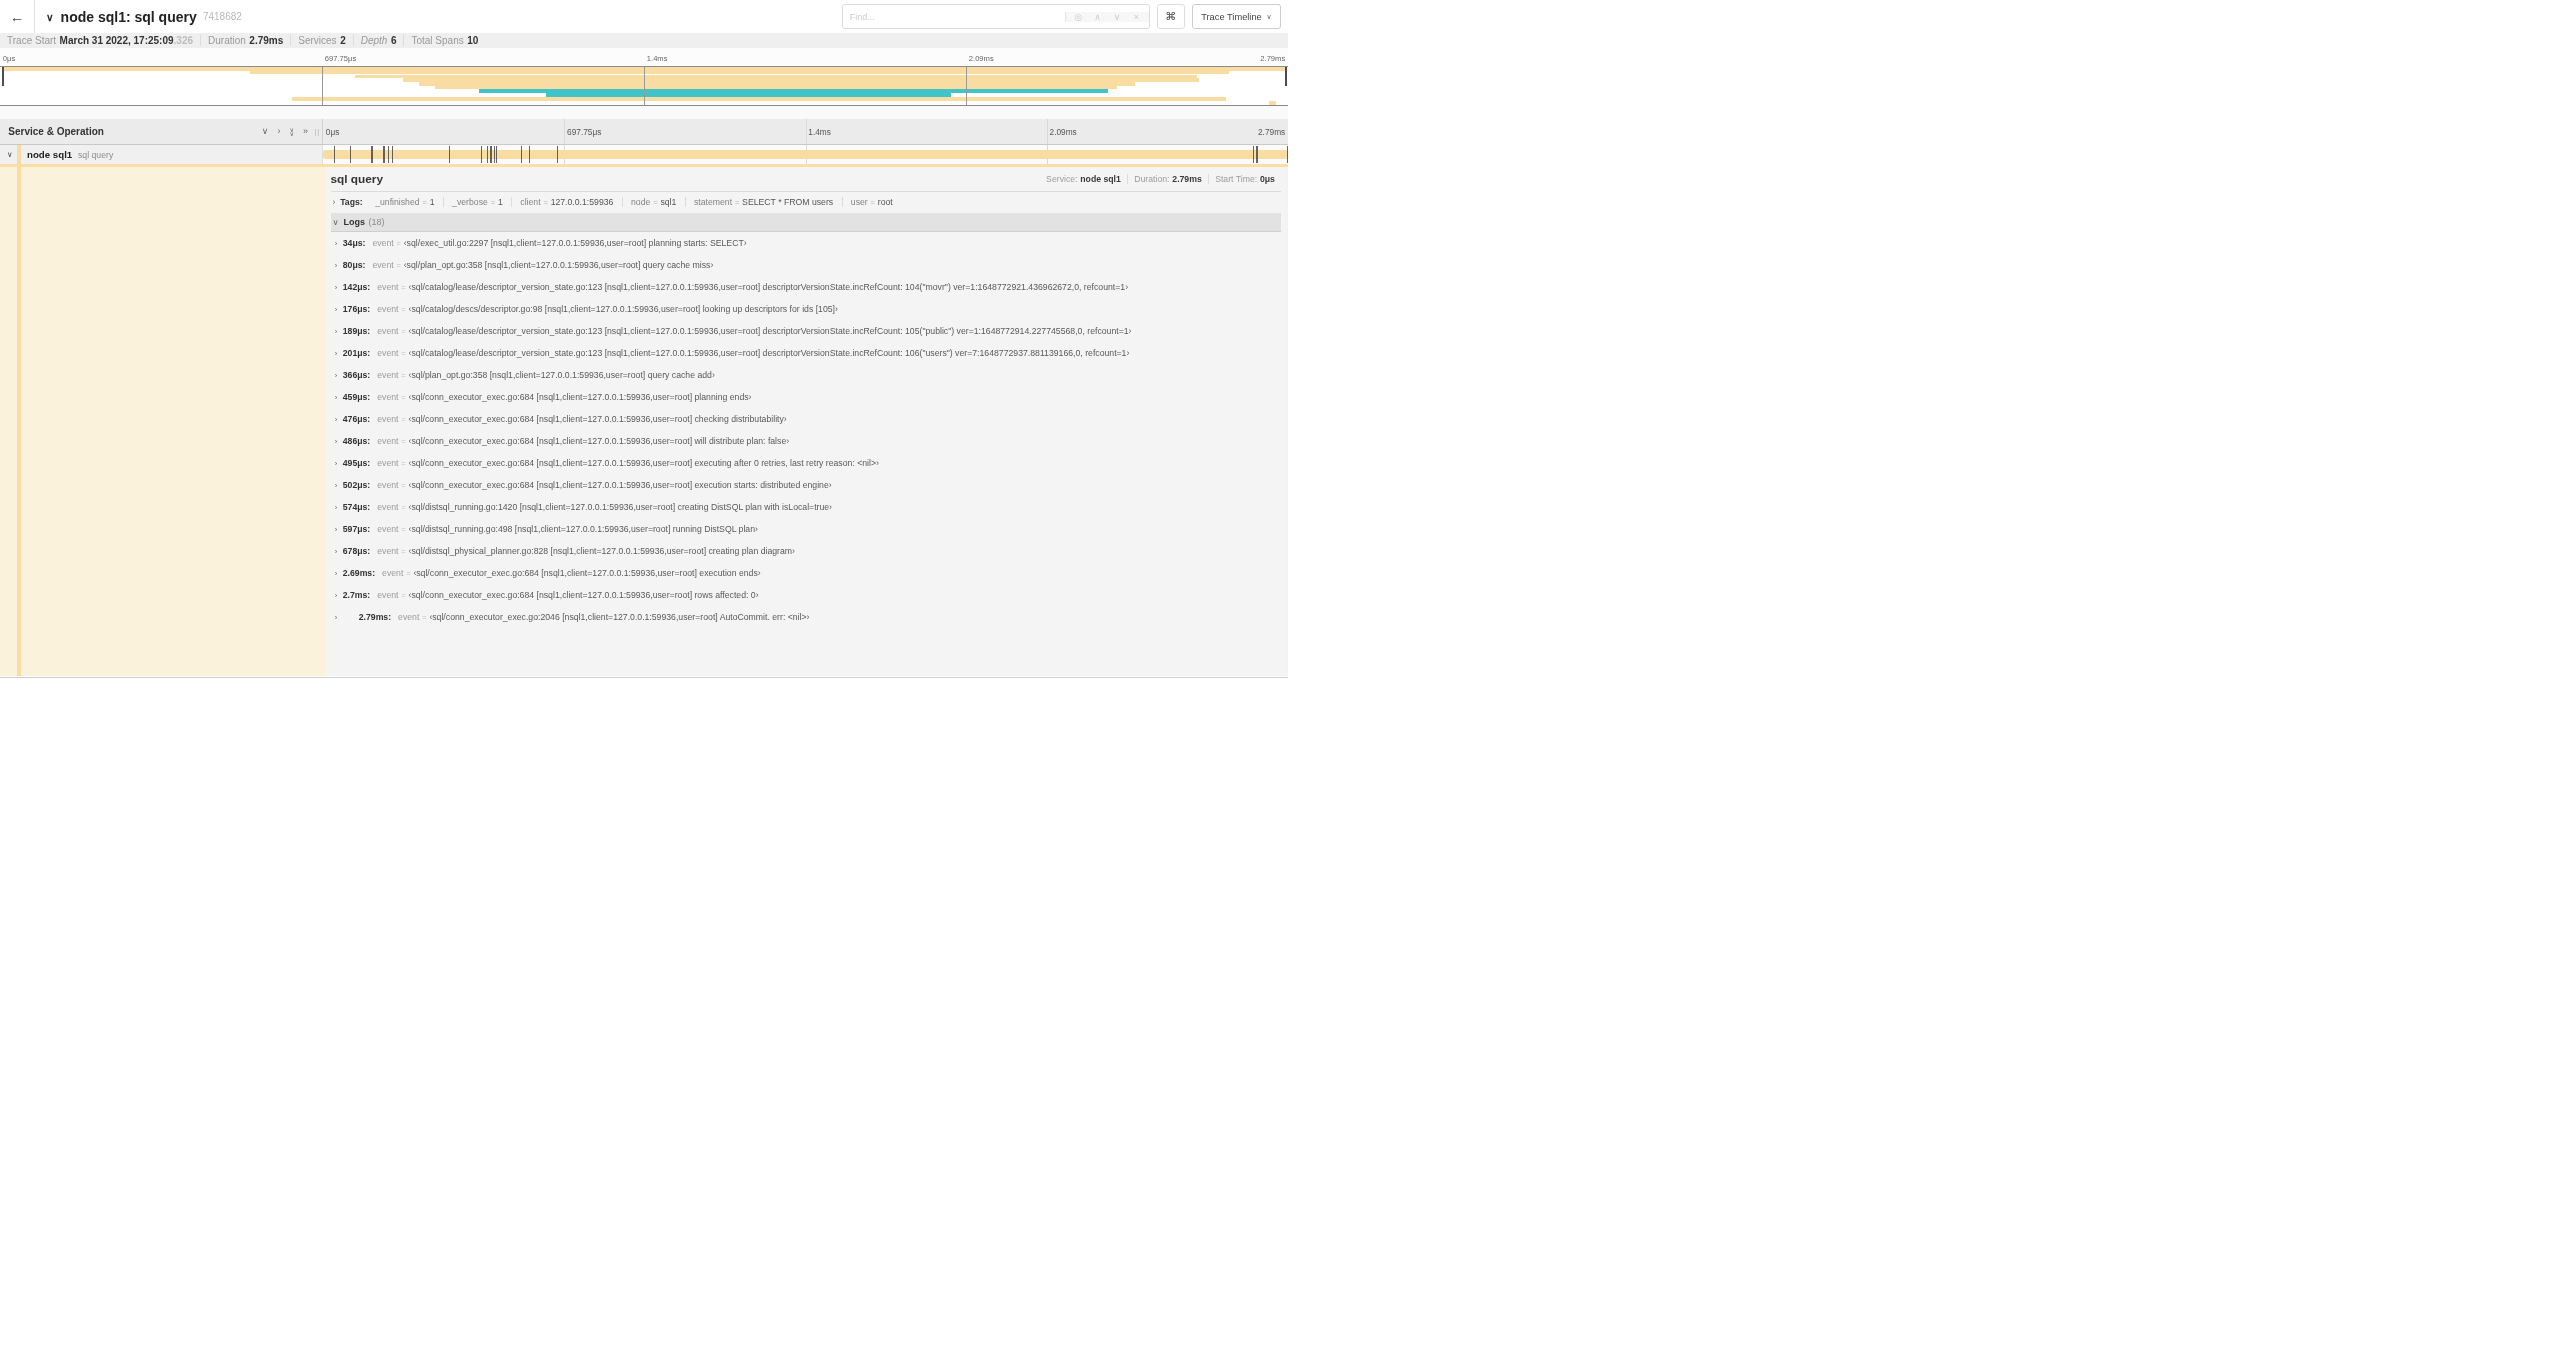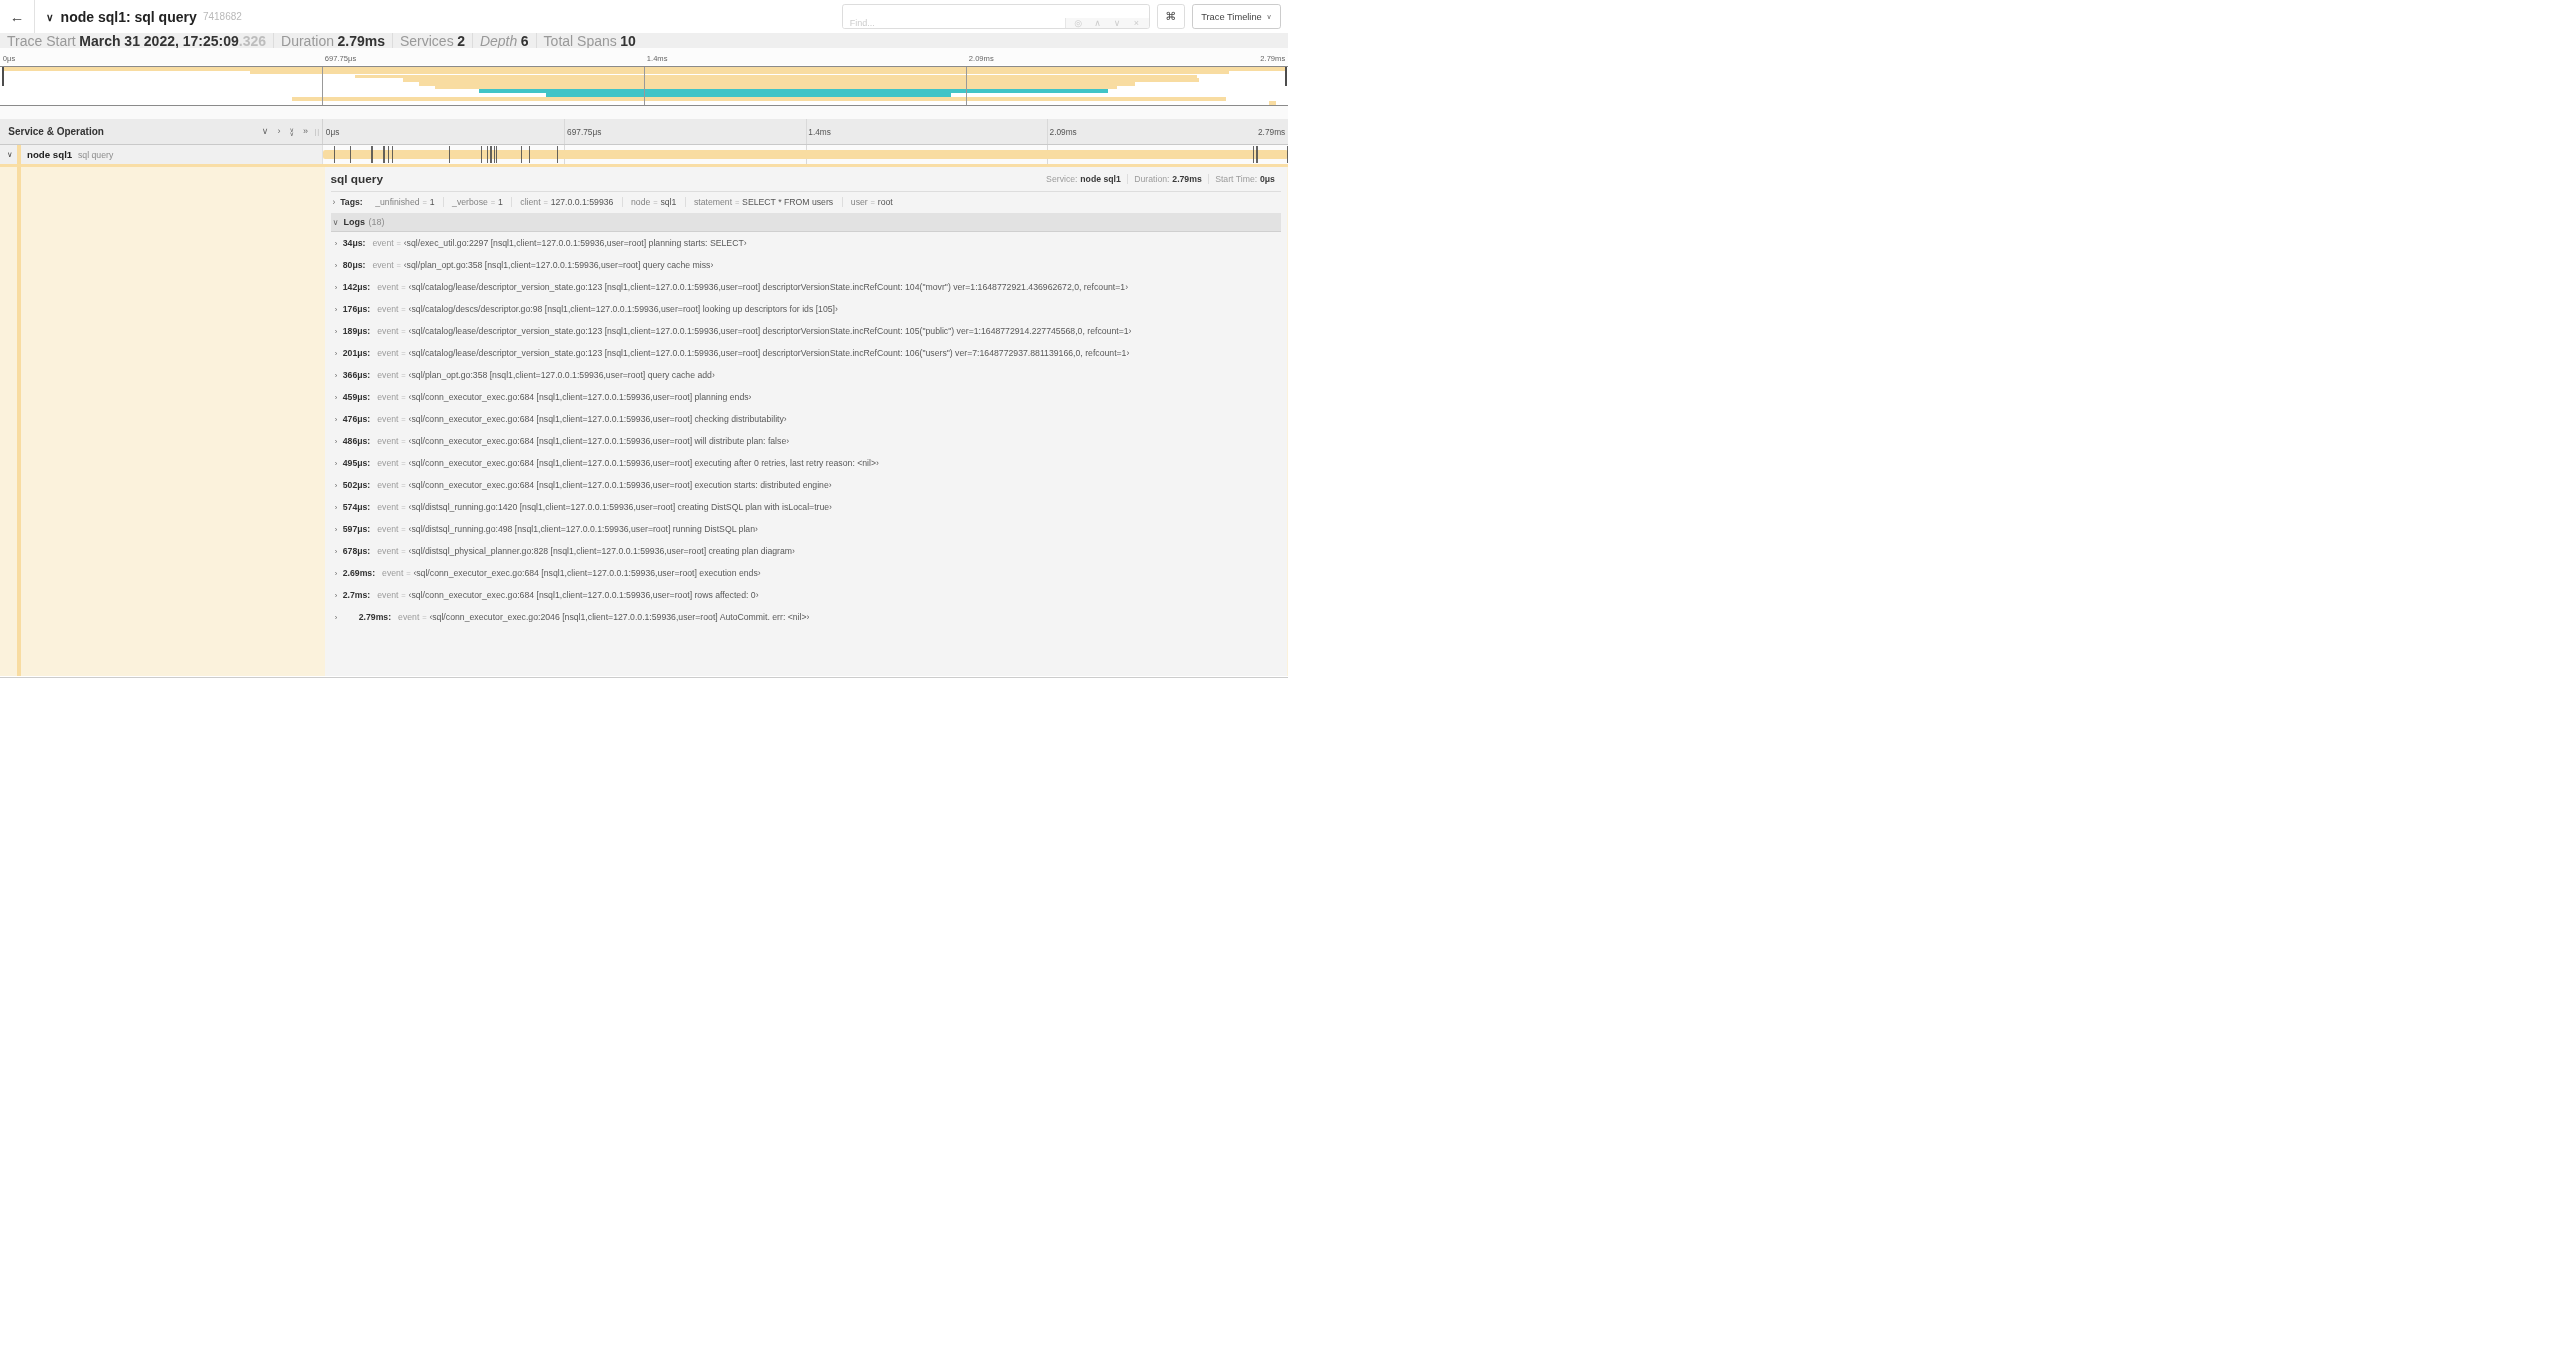--- a/index.html
+++ b/index.html
@@ -7,31 +7,31 @@
        font-family:"Liberation Sans",sans-serif;color:#262626;}
   
   .topbar{position:absolute;top:0;left:0;right:0;height:33px;background:#fff;display:flex;align-items:center;}
   .back-btn{width:34px;height:33px;border-right:0.7px solid #e2e2e2;display:flex;align-items:center;justify-content:center;
             font-size:14.5px;color:#444;cursor:pointer;}
   .title-wrap{display:flex;align-items:center;padding-left:11px;}
   .title-chevron{font-size:10.4px;font-weight:bold;color:#262626;margin-right:7px;}
   .trace-title{font-size:14px;font-weight:bold;color:#222;}
   .trace-id{font-size:10px;color:#b9b9b9;margin-left:6.2px;font-weight:400;}
   .topbar-spacer{flex:1;}
-  .find-group{display:flex;align-items:flex-end;height:23px;border:0.7px solid #ddd;border-radius:2.8px;overflow:hidden;background:#fff;}
+  .find-group{display:flex;align-items:center;height:23px;border:0.7px solid #ddd;border-radius:2.8px;overflow:hidden;background:#fff;}
   .find-input{border:0;outline:none;width:208px;padding:0 7px;font-size:9px;font-family:inherit;color:#555;background:#fff;}
   .find-input::placeholder{color:#ccc;}
   .find-addon{display:flex;align-items:center;background:#f7f7f7;border-left:0.7px solid #e6e6e6;padding:0 2.8px;}
   .addon-ic{width:19.4px;text-align:center;color:#ccc;font-size:9px;cursor:default;}
   .kbd-btn{margin-left:7px;width:26px;height:23px;border:0.7px solid #ddd;border-radius:2.8px;display:flex;align-items:center;justify-content:center;font-size:11px;color:#4a4a4a;background:#fff;cursor:pointer;}
   .view-btn{margin:0 7px 0 7px;height:23px;border:0.7px solid #ccc;border-radius:2.8px;display:flex;align-items:center;padding:0 8.3px;font-size:9.3px;color:#444;background:#fff;cursor:pointer;}
   .view-btn .vb-chev{font-size:7px;margin-left:4.8px;color:#666;}
   
   .summary{position:absolute;top:33px;left:0;right:0;height:15.2px;background:#efefef;border-bottom:0.7px solid #e3e3e3;
-           display:flex;align-items:center;font-size:14px;}
+           display:flex;align-items:center;font-size:10px;}
   .sum-item{padding:0 7px;display:flex;align-items:center;white-space:nowrap;}
   .sum-item + .sum-item{border-left:0.7px solid #dcdcdc;}
   .sum-label{color:#999;margin-right:3.5px;}
   .sum-val{color:#333;font-weight:bold;}
   .sum-muted{color:#bdbdbd;font-weight:bold;}
   
   .mini-labels{position:absolute;top:48px;left:0;right:0;height:17.3px;background:#fcfcfc;font-size:7.6px;color:#666;}
   .mini-labels .tick-label{position:absolute;bottom:2.1px;white-space:nowrap;}
   .mini-canvas{position:absolute;top:66px;left:0;right:0;height:40px;background:#fff;
                border-top:1.4px solid #8a8a8a;border-bottom:1.4px solid #8a8a8a;box-sizing:border-box;}

